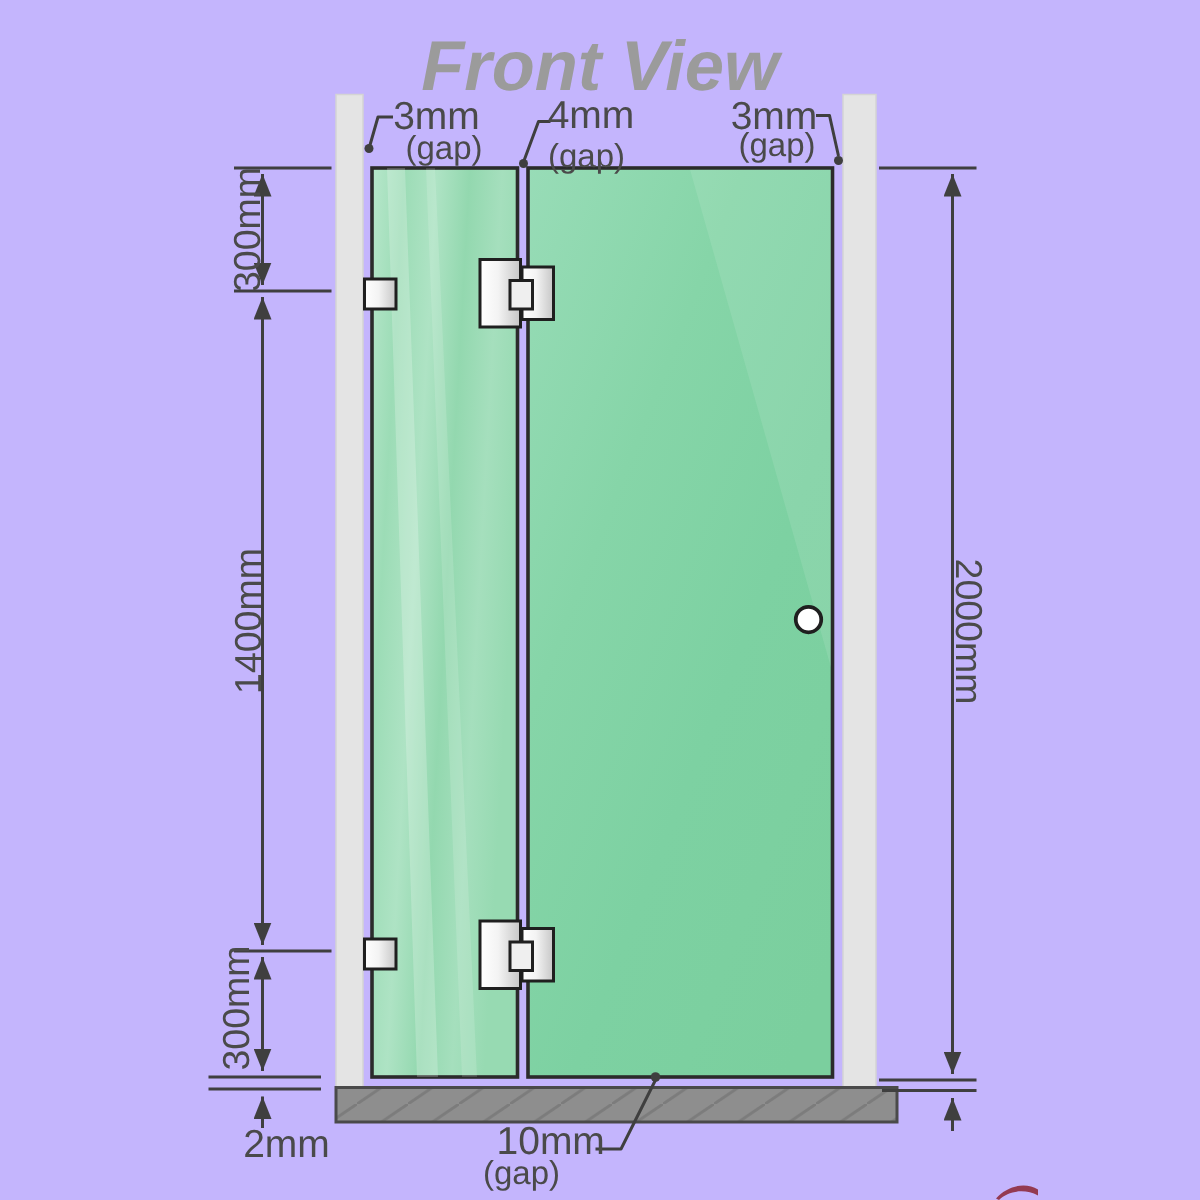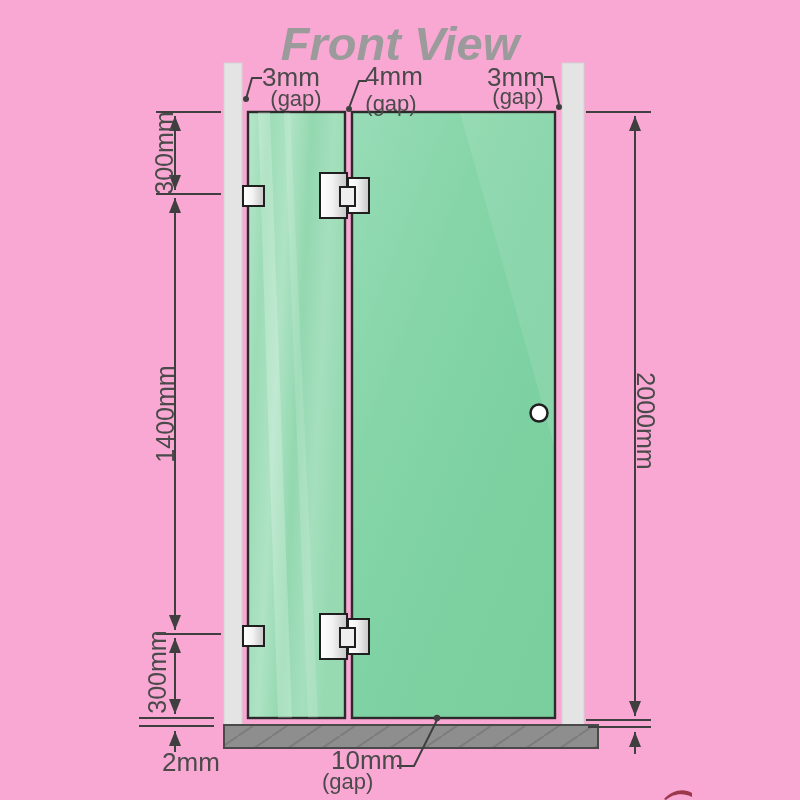--- a/index.html
+++ b/index.html
@@ -1,17 +1,17 @@
 <!DOCTYPE html>
 <html><head>
 <meta charset="utf-8">
 <style>
   html,body{margin:0;padding:0;background:#ffffff;}
   .stage{
-    width:800px;height:800px;background:#f9a8d4;position:relative;overflow:hidden;
+    width:800px;height:800px;background:#c4b5fd;position:relative;overflow:hidden;
     font-family:"Liberation Sans", sans-serif;
   }
   svg{display:block}
   text{font-family:"Liberation Sans", sans-serif; fill:#4a4a4a;}
   .title-text{fill:#9b9b9b;font-weight:bold;font-style:italic;font-size:47px;}
   .dim-value{font-size:26px;}
   .dim-value-side{font-size:25px;}
   .gap-qualifier{font-size:22px;}
   .dim-stroke{stroke:#3f3f3f;stroke-width:2;fill:none;}
   .leader{stroke:#3f3f3f;stroke-width:2;fill:none;stroke-linejoin:round;}

